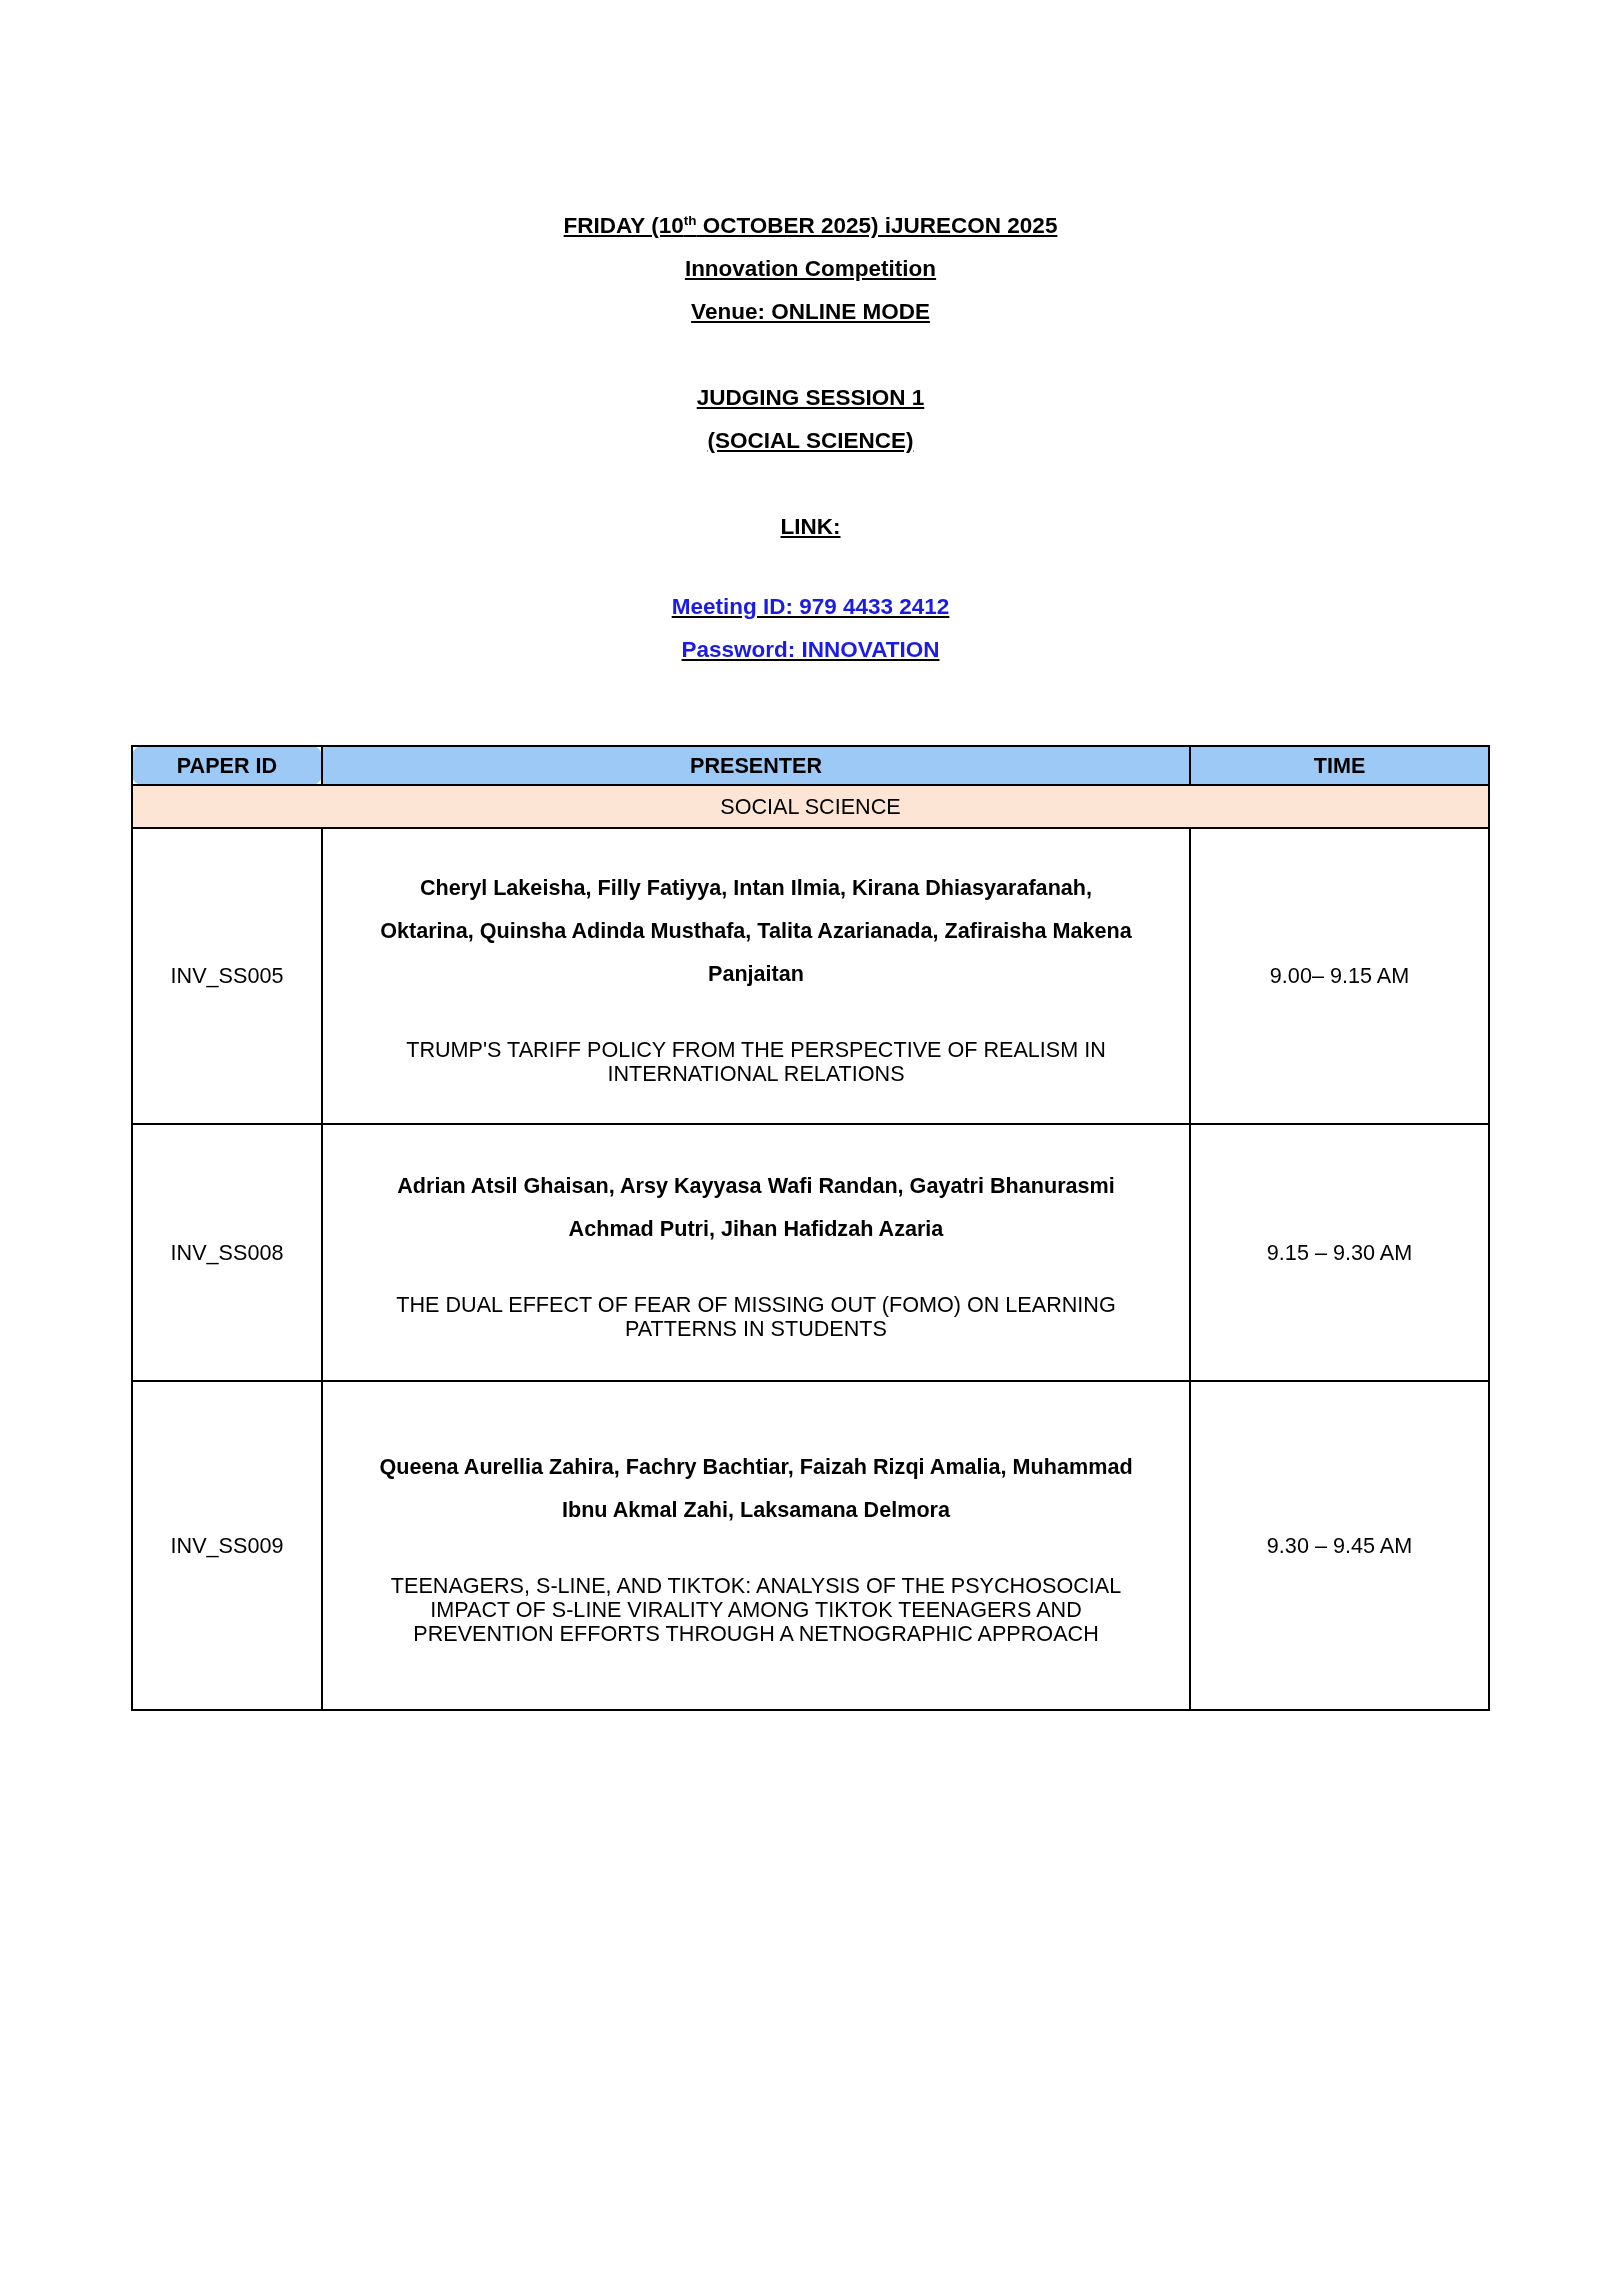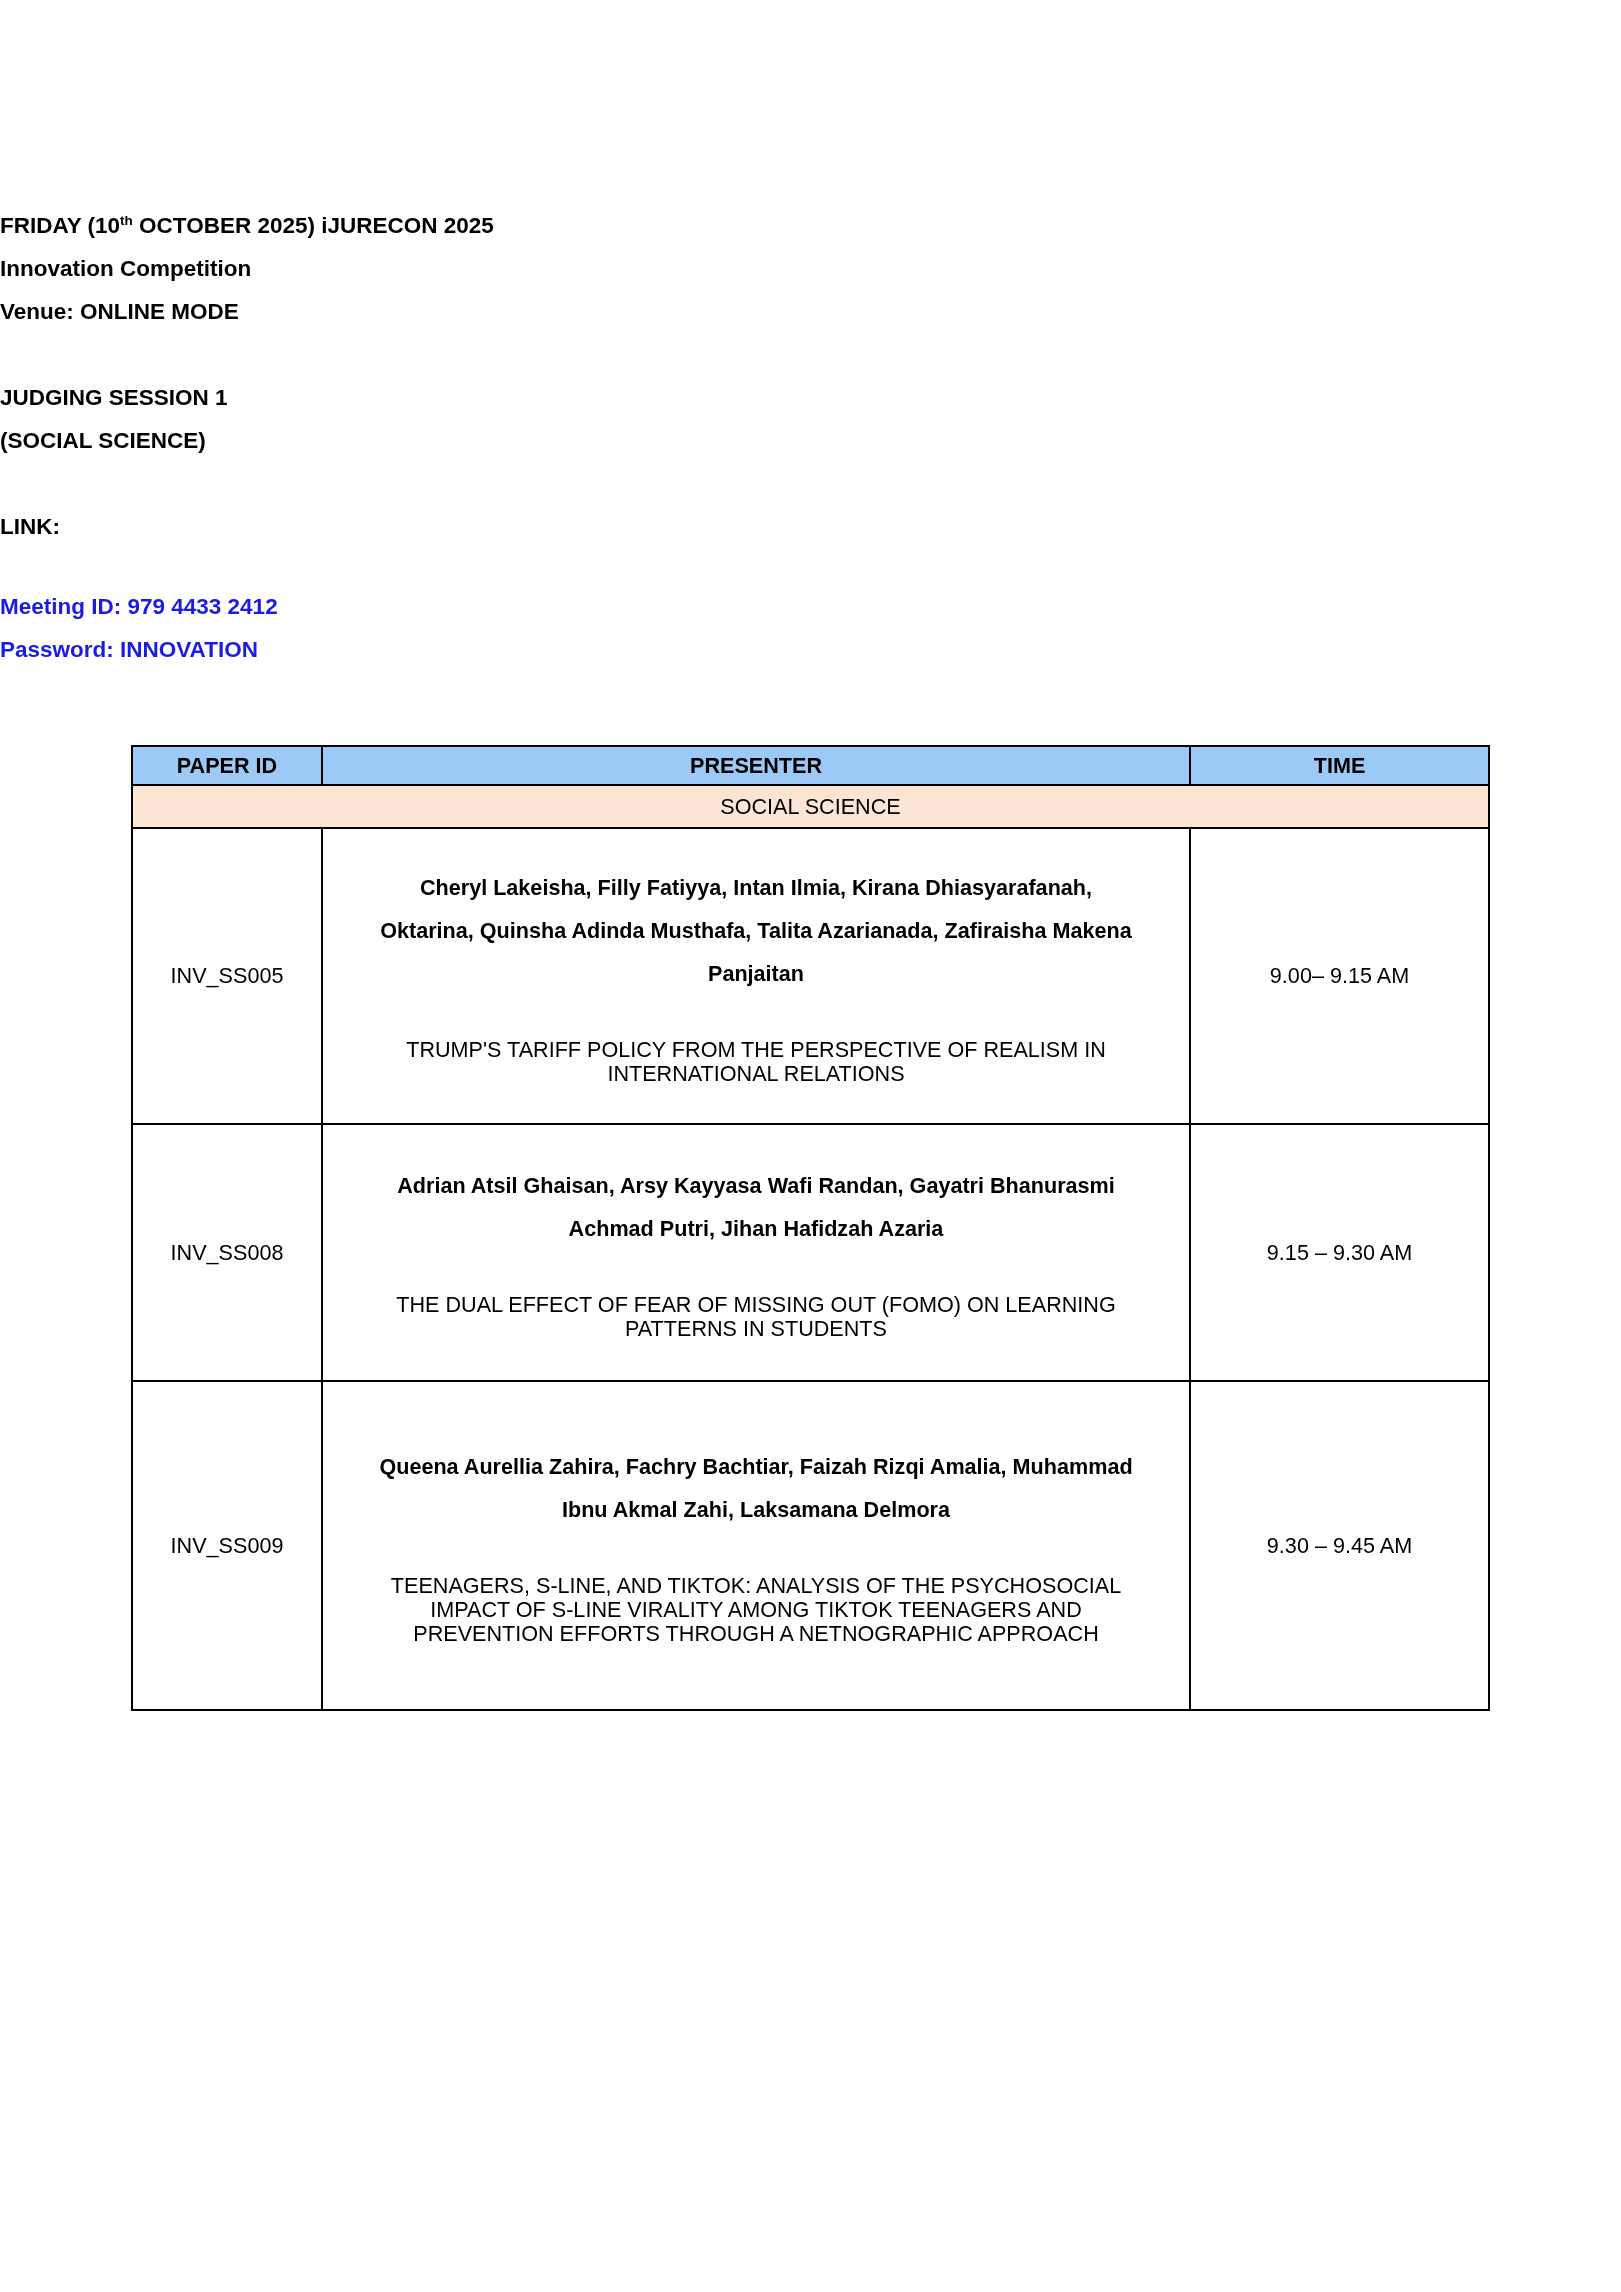--- a/index.html
+++ b/index.html
@@ -16,22 +16,23 @@
   .page{
     position:relative;
     width:1621px;
     height:2293px;
     margin:0 auto;
     background:#ffffff;
     padding-top:204px;
   }
   
   .titleblock{
-    text-align:left;
+    text-align:center;
     font-size:22.5px;
+    text-decoration:underline;
   }
   .titleblock p{margin:0;line-height:43px;}
   .b{font-weight:bold;}
   .gap-before{margin-top:43px !important;}
   sup{font-size:60%;line-height:0;}
   .linkp{margin-top:21.6px !important;}
   a.zoomlink{
     color:var(--link-blue);
     font-weight:bold;
     text-decoration:underline;
@@ -48,21 +49,21 @@
     font-size:21.6px;
   }
   .sched th,.sched td{
     border:2px solid #000;
     border-top-width:2.9px;
     border-bottom-width:2.9px;
     text-align:center;
     vertical-align:middle;
     padding:0;
   }
-  .col-id{width:190px;}
+  .col-id{width:190px;border-radius:10px;}
   .col-presenter{width:868px;}
   .col-time{width:299px;}
   tr.head th{
     background:var(--header-blue);
     height:39px;
     font-size:21.6px;
     font-weight:bold;
   }
   tr.section td{
     background:var(--section-peach);

